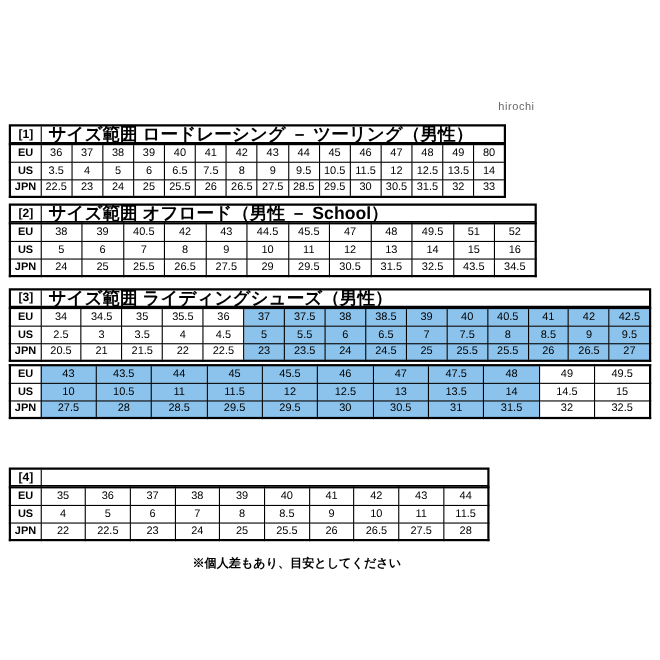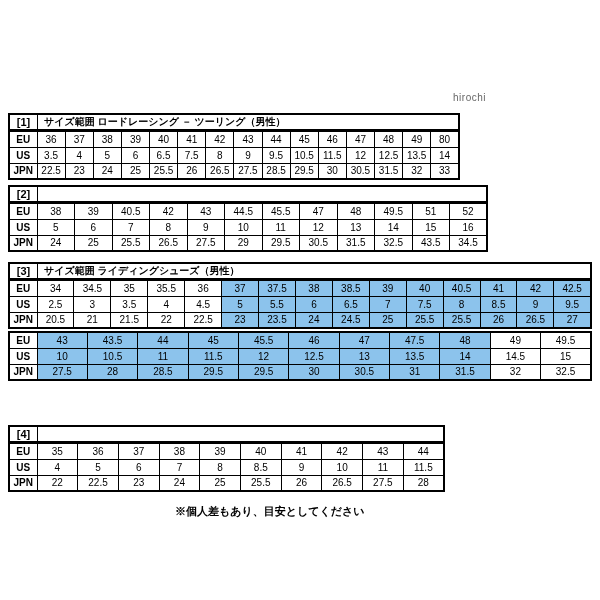--- a/index.html
+++ b/index.html
@@ -46,21 +46,21 @@
   .title-num {
     width: 28px;
     text-align: center;
     font-size: 11px;
     font-weight: bold;
     border-right: 1px solid #000;
     box-sizing: border-box;
     line-height: 14px;
   }
   .title-text {
-    font-size: 10px;
+    font-size: 16px;
     font-weight: bold;
     padding-left: 6px;
     white-space: nowrap;
   }
   table.sz {
     border-collapse: collapse;
     table-layout: fixed;
     background: #fff;
     border-radius: 10px;
   }
@@ -159,20 +159,21 @@
         <td>32</td>
         <td>33</td>
       </tr>
     </tbody>
       </table>
   </div>
 
   <div class="block" style="top:185px;">
     <div class="title-row" style="width:480px;">
       <div class="title-num">[2]</div>
+      <div class="title-text">サイズ範囲  オフロード（男性 － School）</div>
     </div>
     <table class="sz thick" style="width:480px;">
       <tbody>
           <tr>
         <td class="lbl">EU</td>
         <td>38</td>
         <td>39</td>
         <td>40.5</td>
         <td>42</td>
         <td>43</td>

